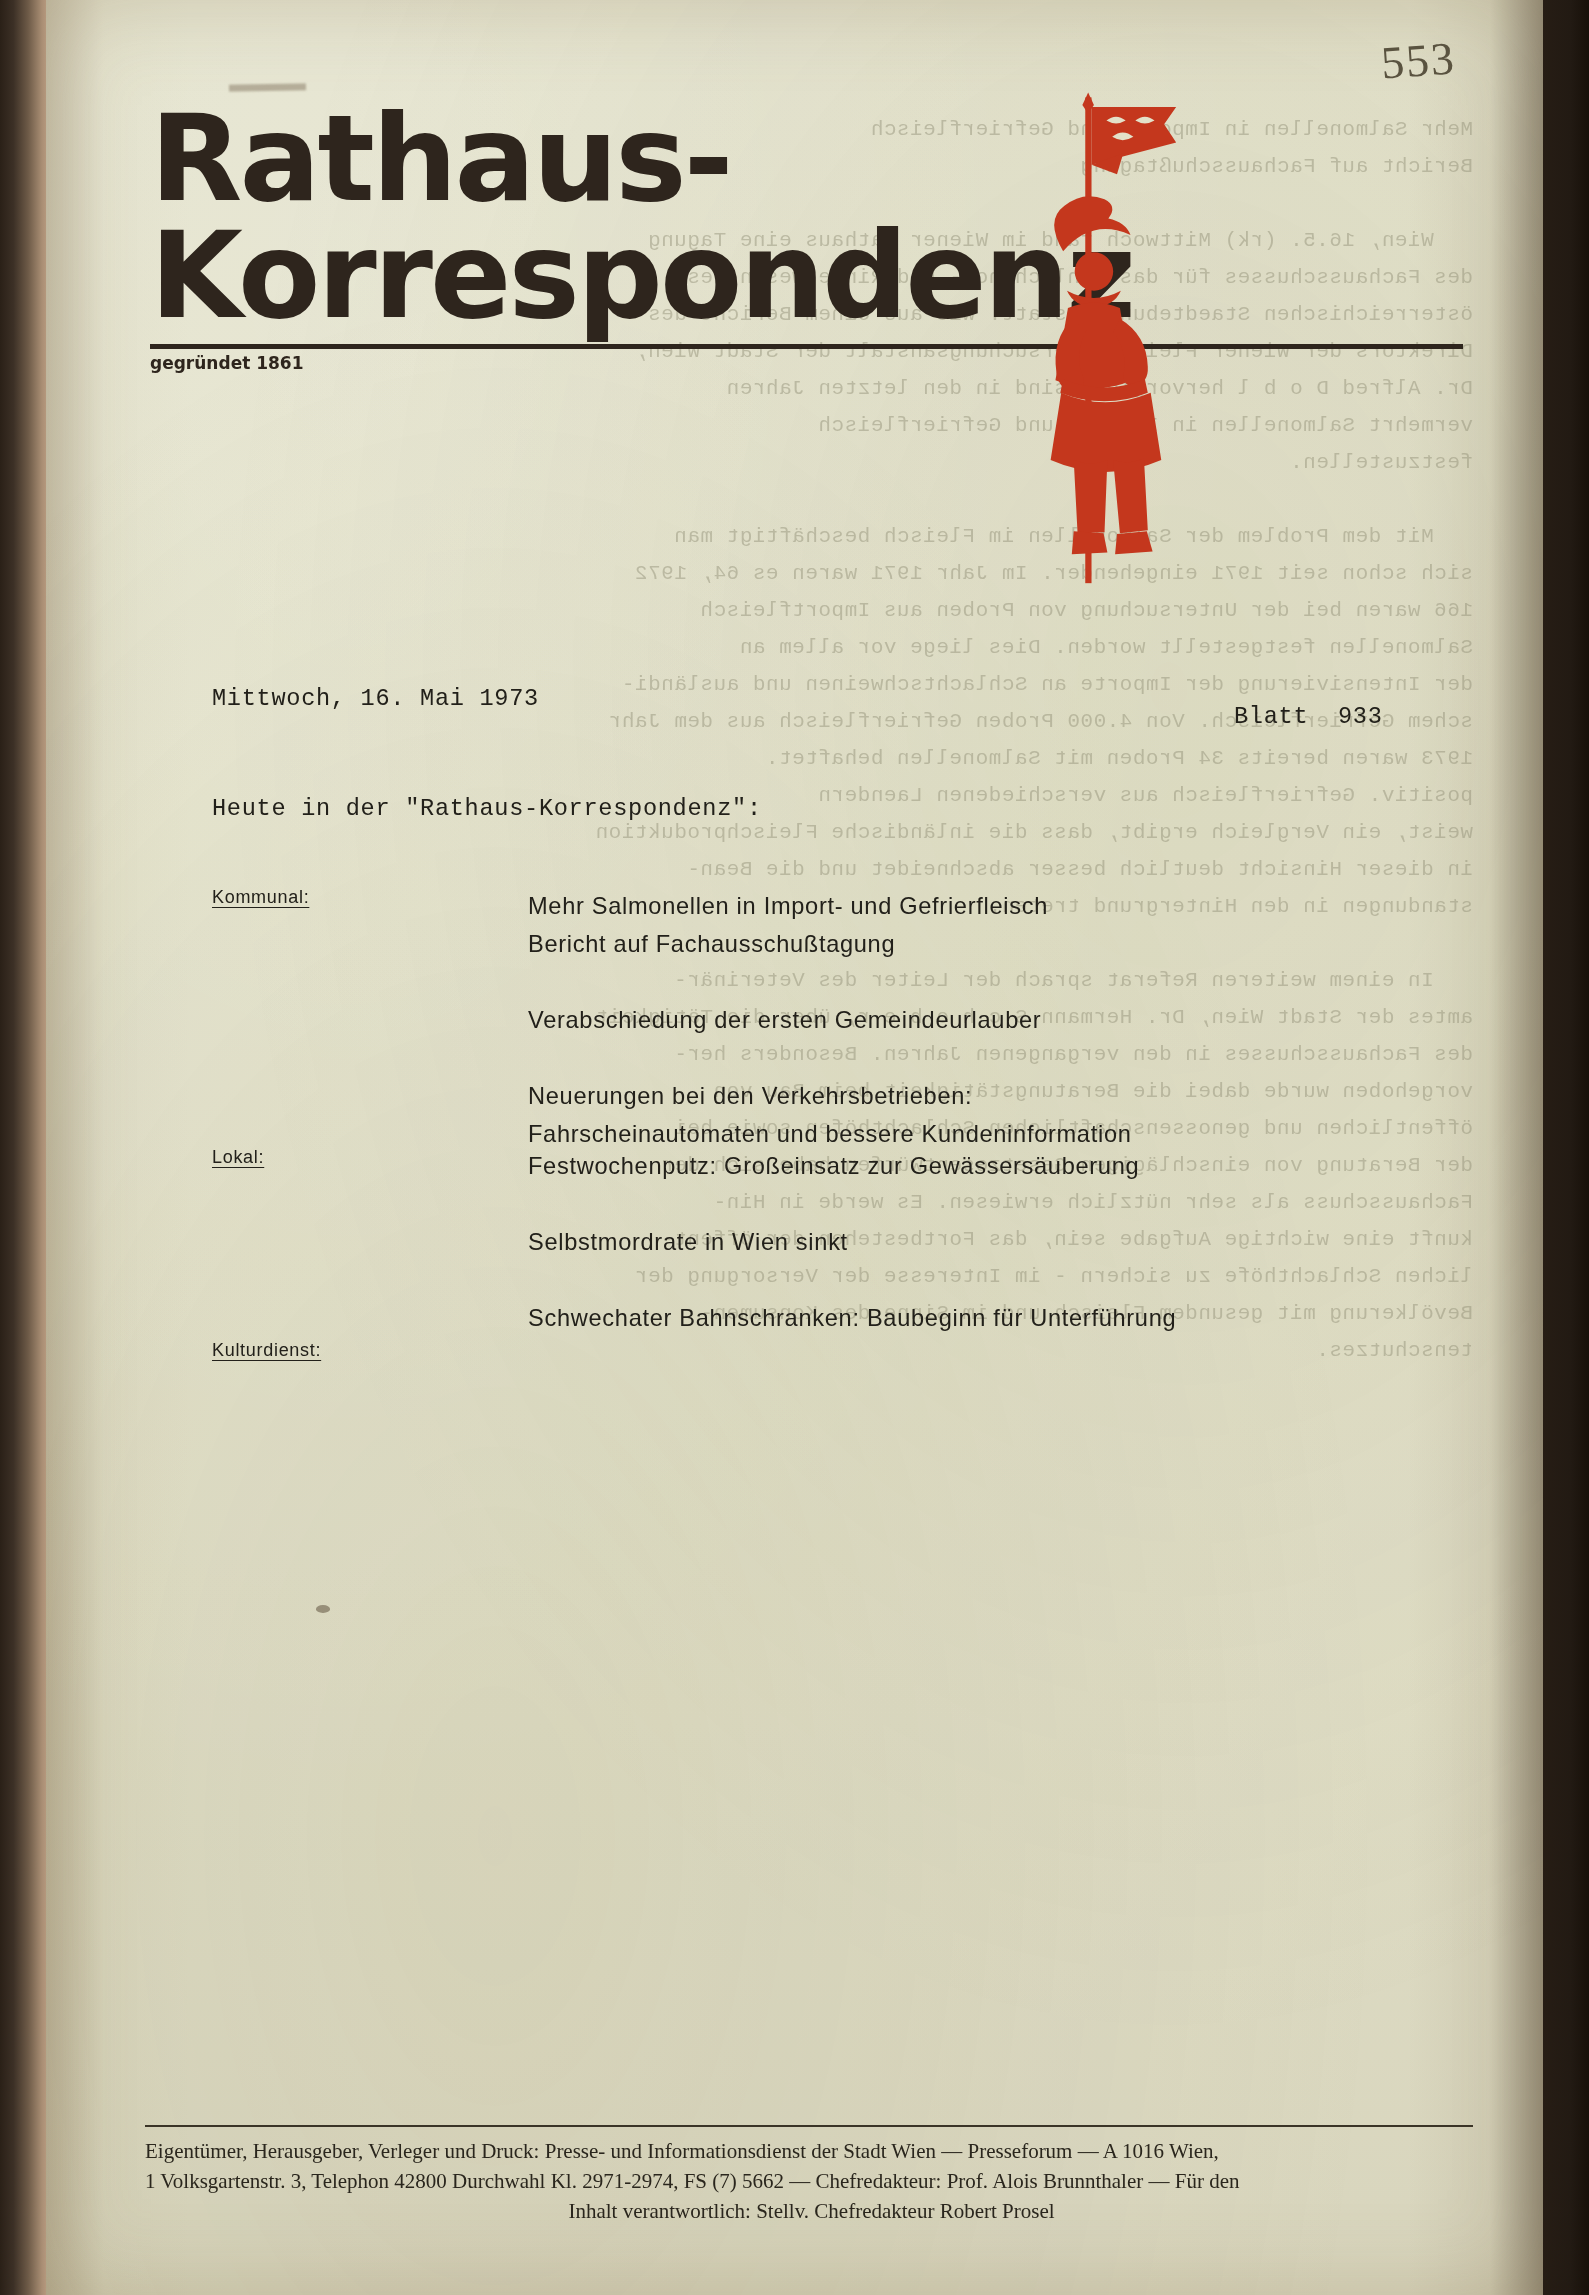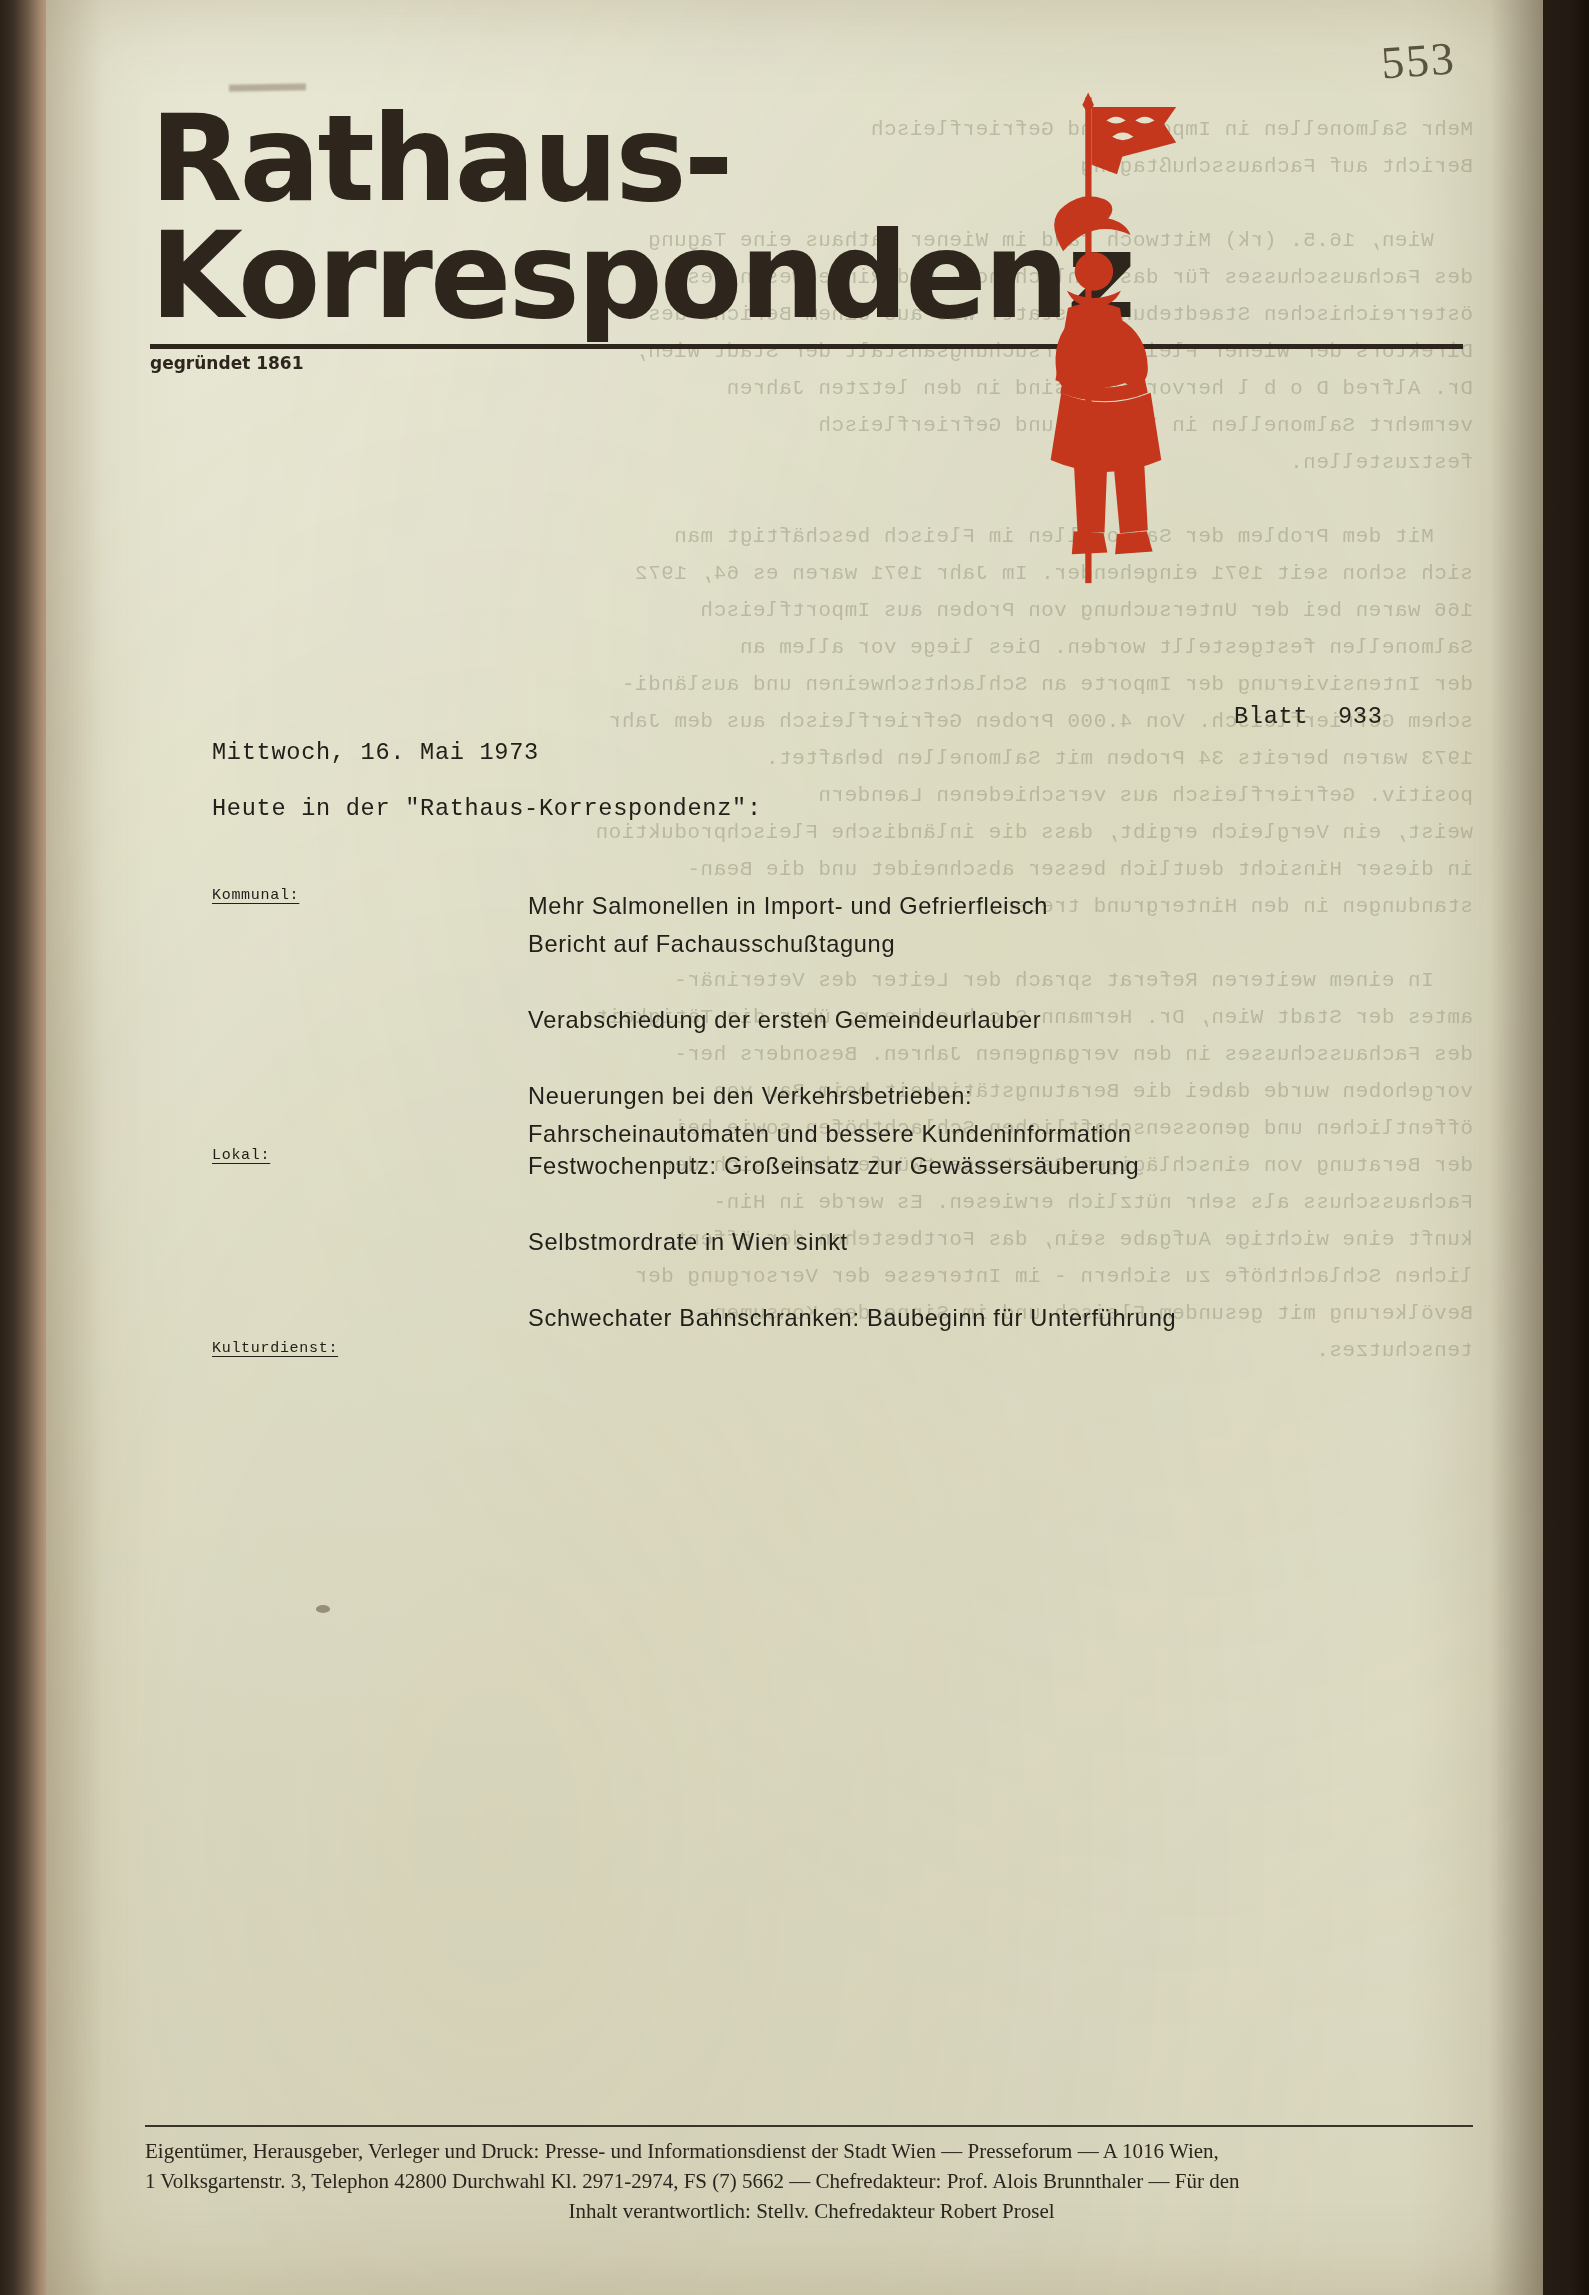--- a/index.html
+++ b/index.html
@@ -154,29 +154,29 @@
   
   .typed {
     position: absolute;
     font-family: "Liberation Mono", monospace;
     color: #22201a;
     font-size: 23.6px;
     line-height: 38px;
     letter-spacing: 0.7px;
     white-space: pre;
   }
-  .dateline-left  { left: 166px; top: 734px; font-family: Liberation Mono, monospace; }
+  .dateline-left  { left: 166px; top: 680px; font-family: Liberation Mono, monospace; }
   .dateline-right { left: 1188px; top: 698px; }
   .today-line     { left: 166px; top: 790px; }
 
   .block-label {
     position: absolute;
-    font-family: Liberation Mono, monospace;
+    font-family: Liberation Sans, sans-serif;
     color: #22201a;
-    font-size: 15px;
+    font-size: 18px;
     letter-spacing: 0.7px;
     text-decoration: underline;
     text-underline-offset: 4.3px;
   }
   .block-items {
     position: absolute;
     font-family: Liberation Sans, sans-serif;
     color: #22201a;
     font-size: 23.6px;
     line-height: 38px;

